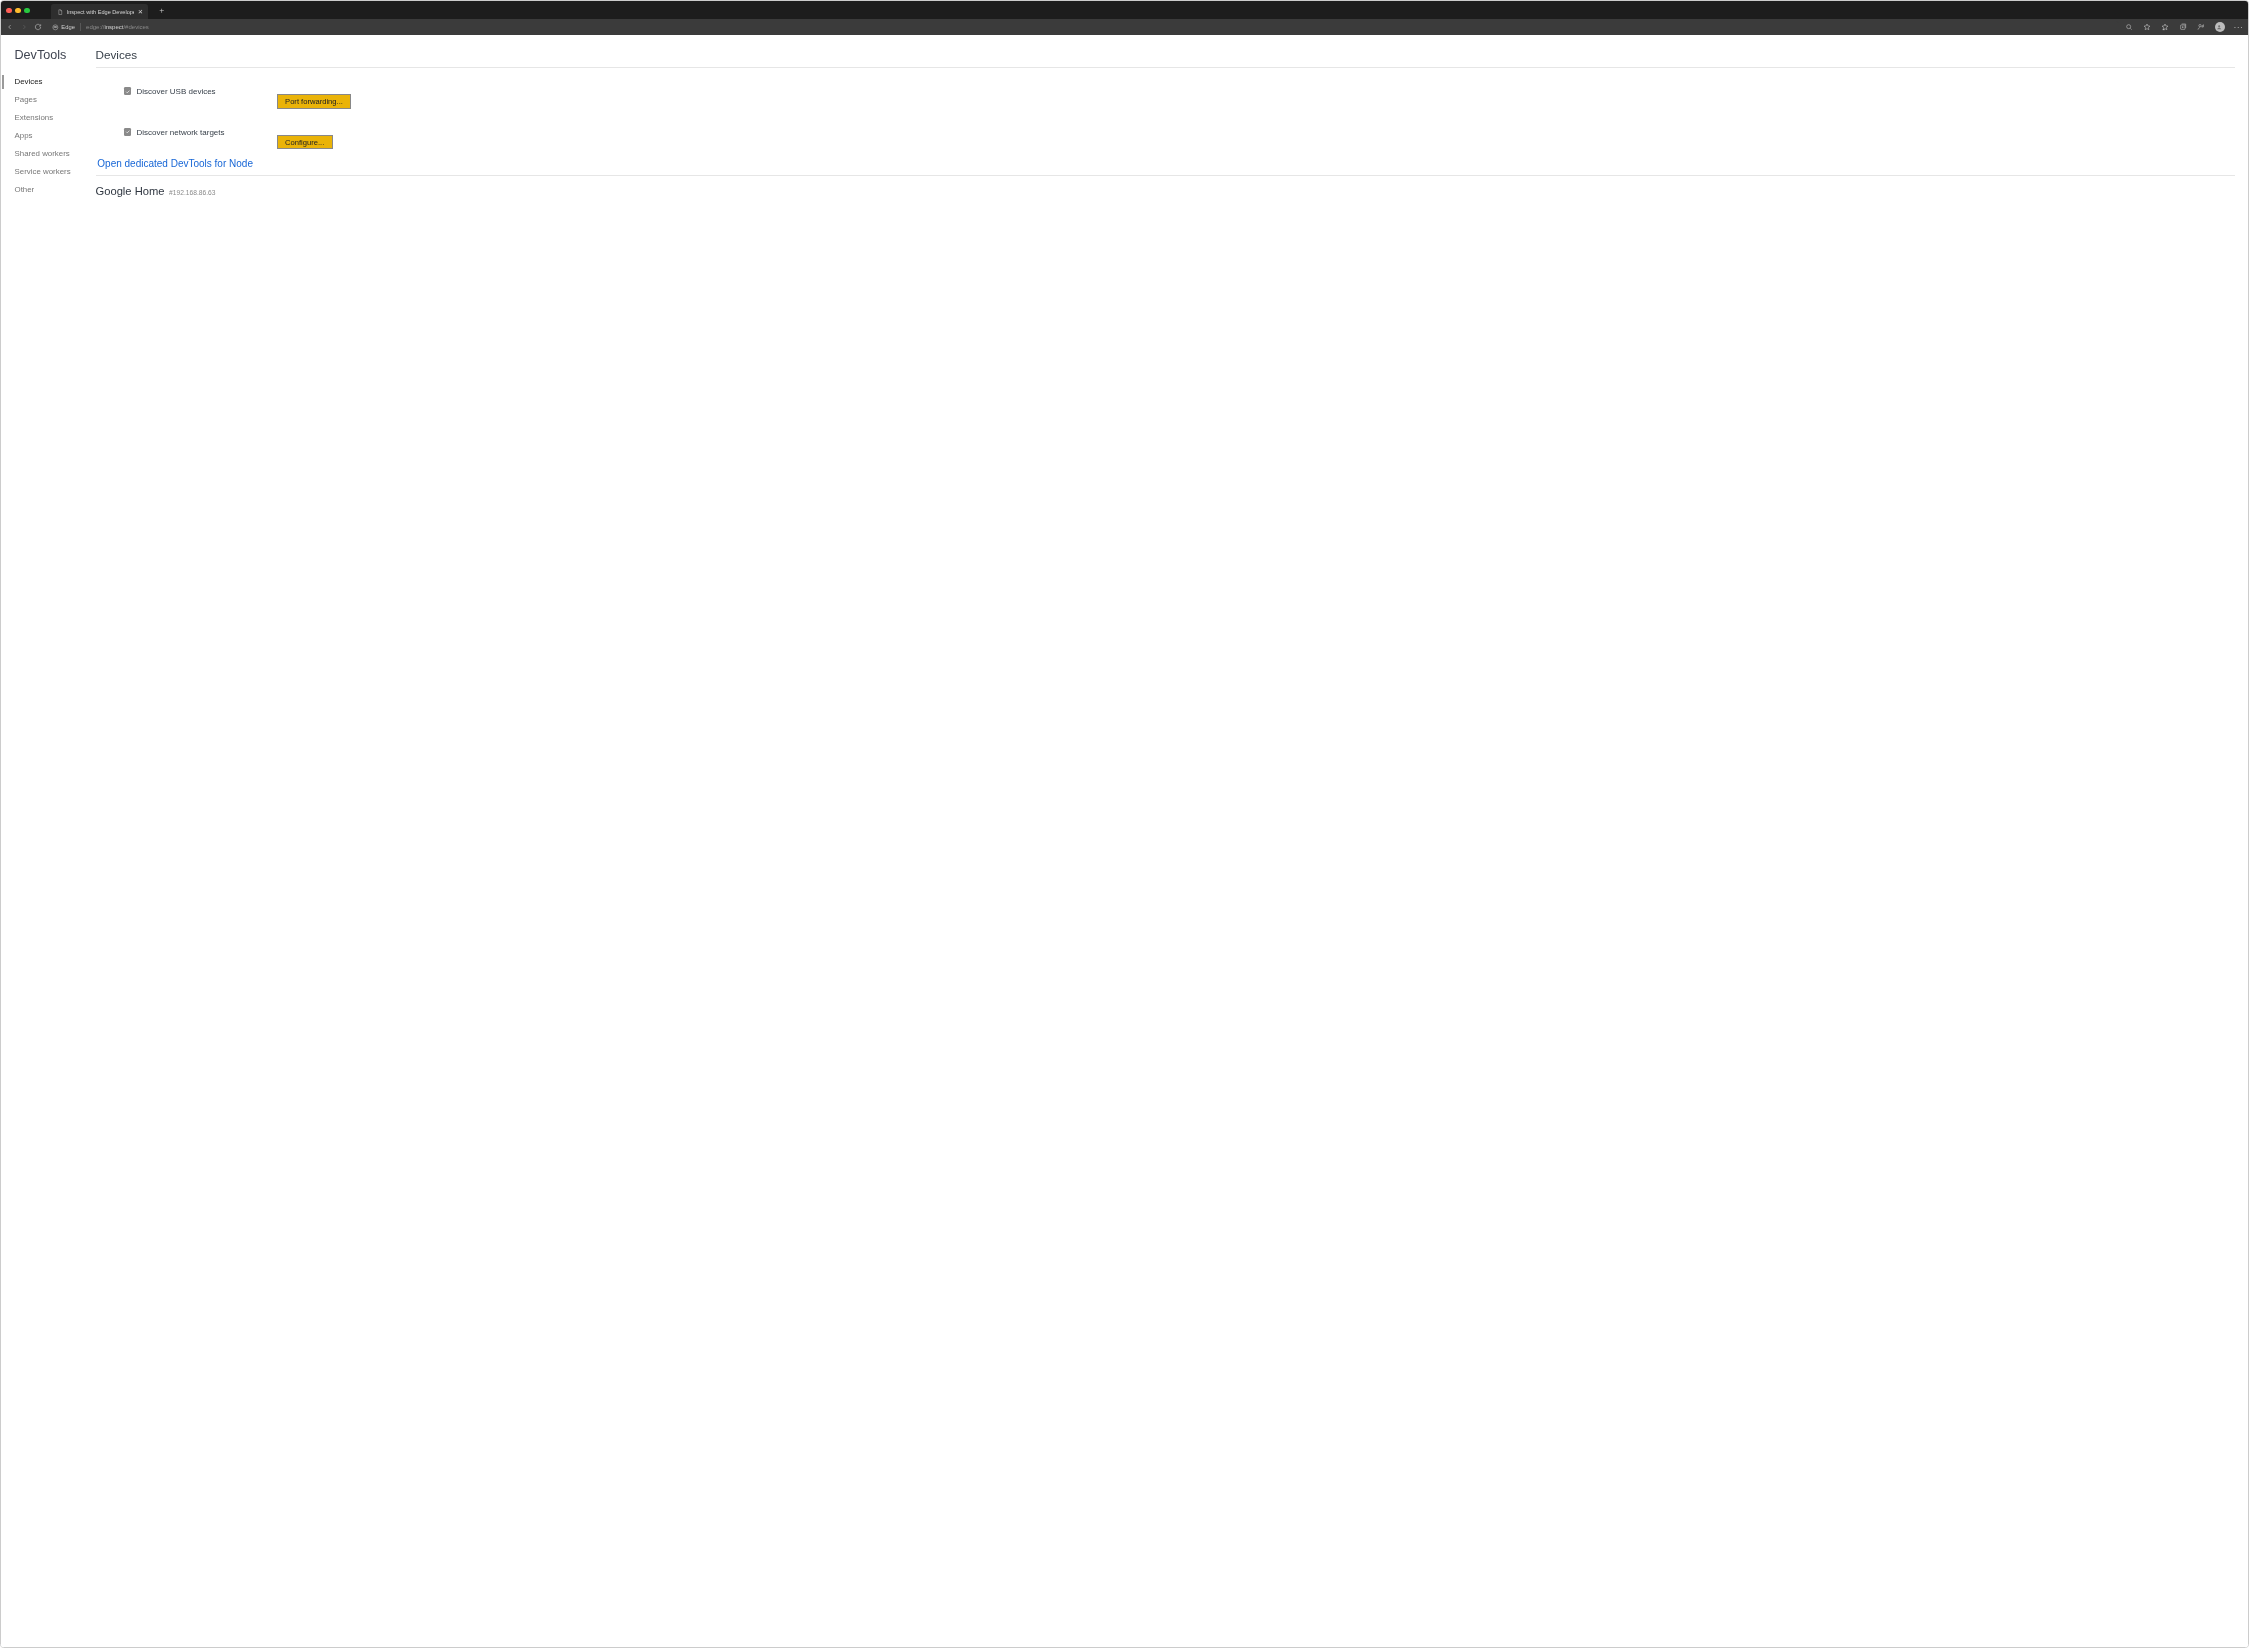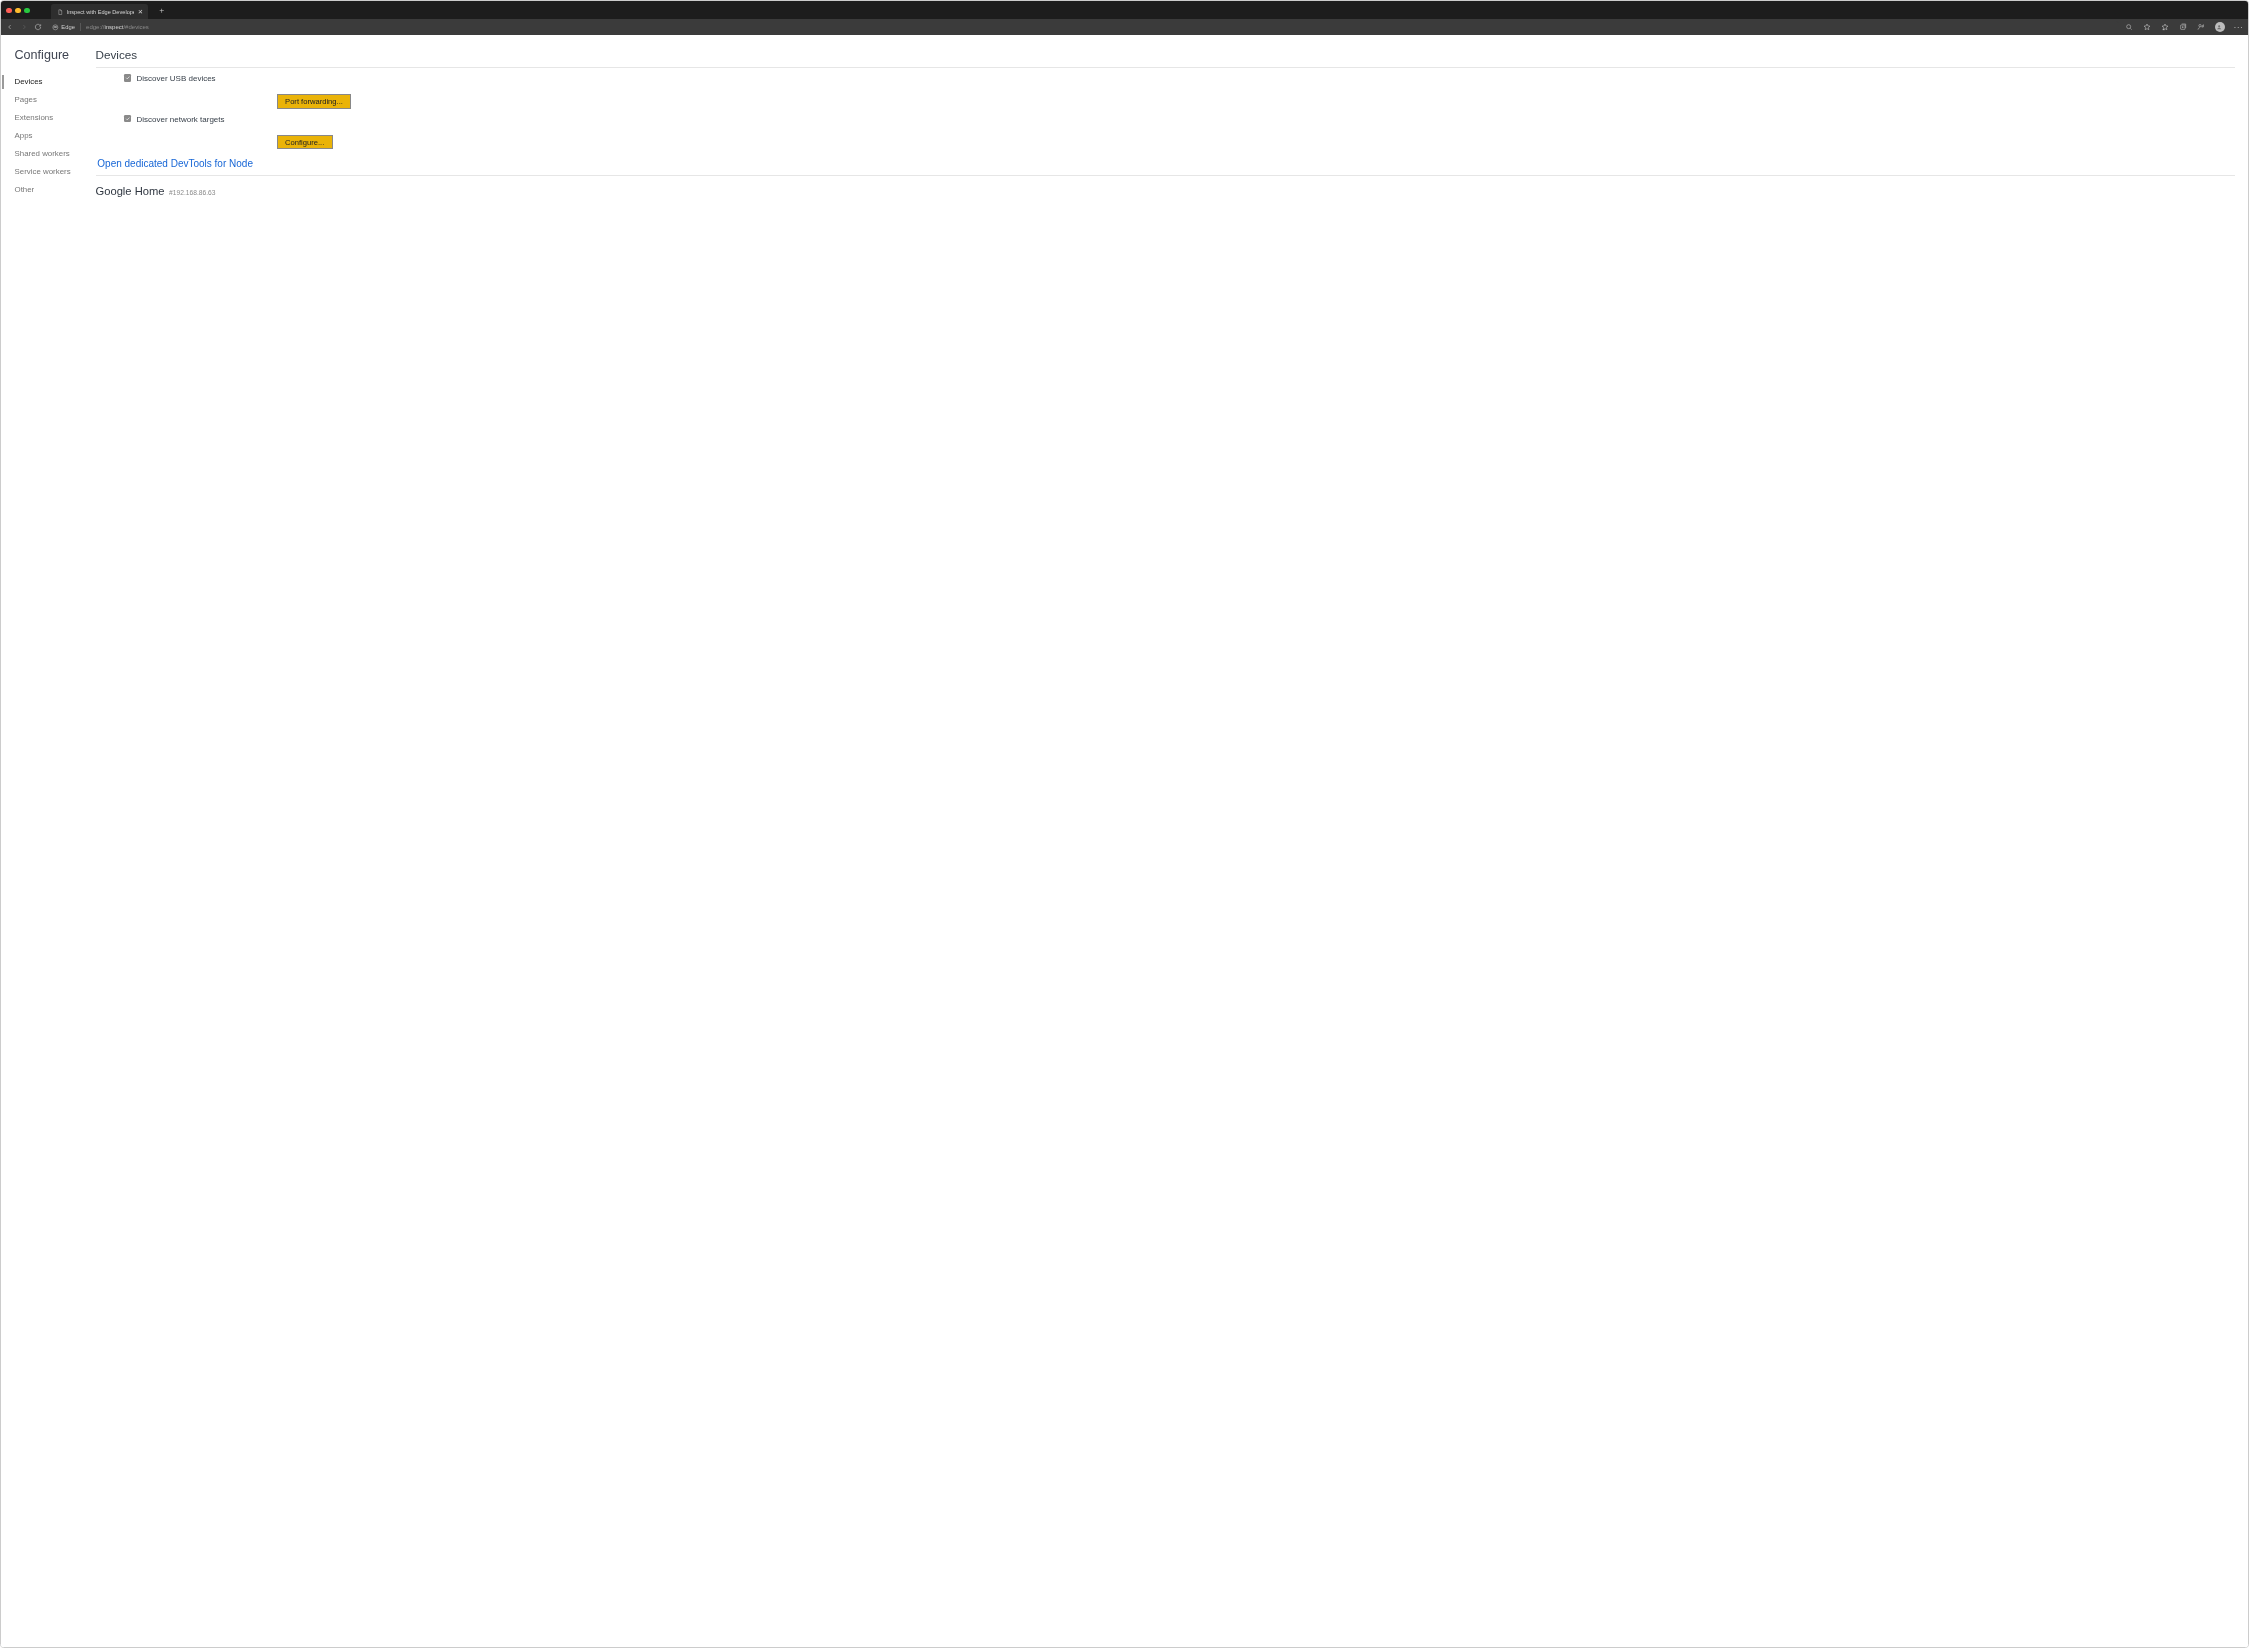--- a/index.html
+++ b/index.html
@@ -119,20 +119,21 @@
     .main h2 {
       font-size: 11.7px;
       font-weight: 400;
       color: #38404a;
       margin-bottom: 6.3px;
     }
     .hr { height:0.4px; background:#e6e6e6; margin: 0 0 6.3px 0; }
 
     .row {
       display:flex;
+      align-items:center;
       gap: 5.4px;
       margin-bottom: 6.3px;
       padding-left: 28px;
     }
     .check {
       width:7.6px; height:7.6px; border:none; border-radius:1.3px;
       background:#8a8a8a; display:flex; align-items:center; justify-content:center;
       cursor:pointer;
     }
     .check svg { width:5.4px; height:5.4px; stroke:#fff; stroke-width:3; fill:none; }
@@ -244,21 +245,21 @@
             <circle cx="12" cy="9" r="4"></circle>
             <path d="M4 20c1-4 5-6 8-6s7 2 8 6z"></path>
           </svg>
       </span>
       <span class="tool-icon dots">···</span>
     </div>
   </div>
 
   <div class="content">
     <div class="sidebar">
-      <h1>Configure</h1>
+      <h1>DevTools</h1>
       <div id="nav">
           <div class="nav-item active">Devices</div>
           <div class="nav-item">Pages</div>
           <div class="nav-item">Extensions</div>
           <div class="nav-item">Apps</div>
           <div class="nav-item">Shared workers</div>
           <div class="nav-item">Service workers</div>
           <div class="nav-item">Other</div>
         </div>
     </div>

